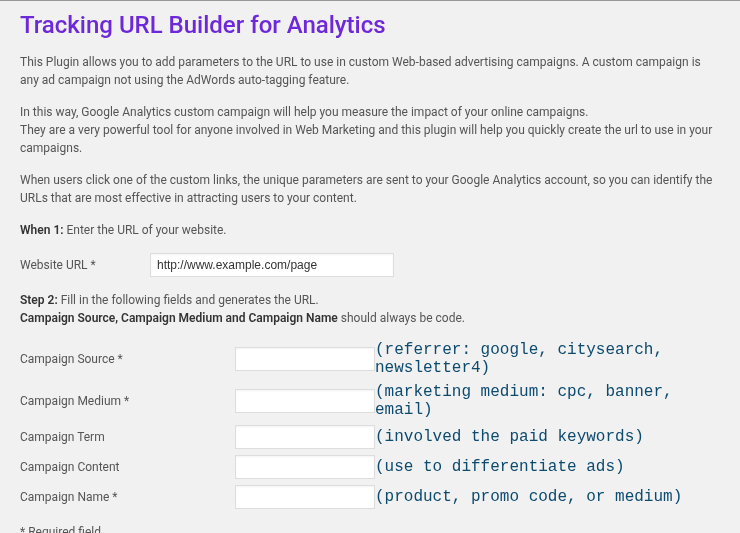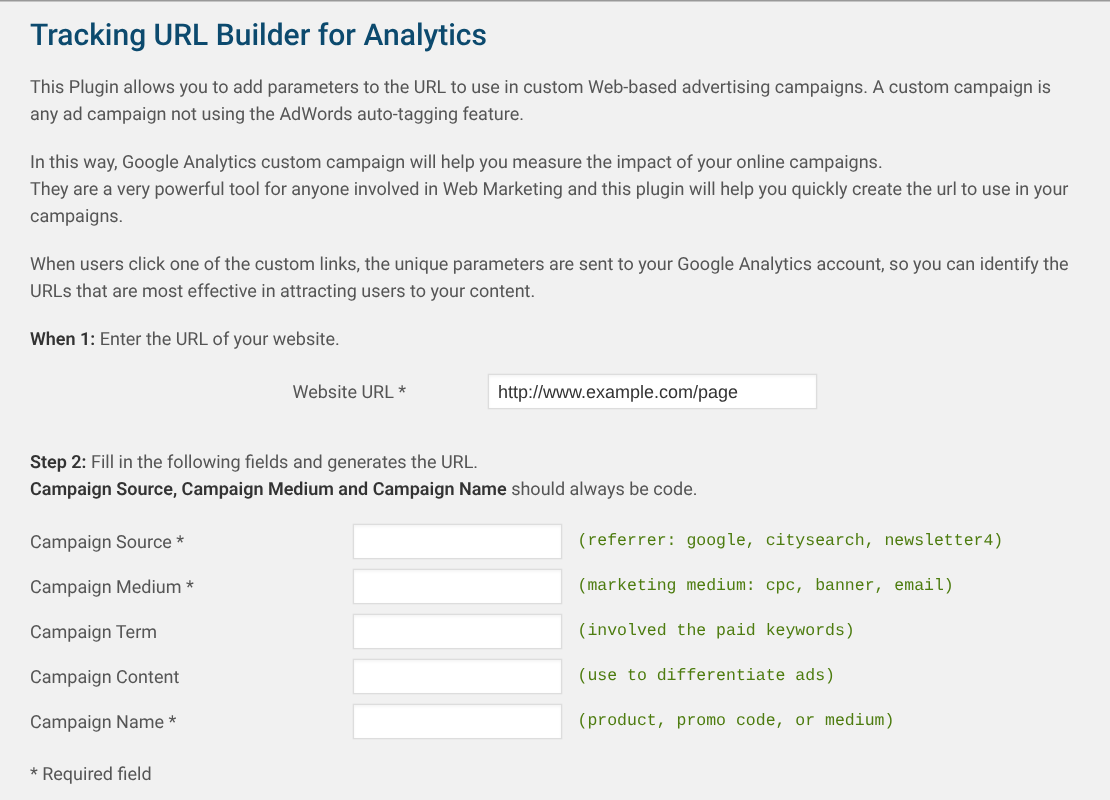--- a/index.html
+++ b/index.html
@@ -19,44 +19,43 @@
     }
     .wrap {
       padding: 0 20px 20px 20px;
     }
     hr.top-rule {
       border: none;
       border-top: 1px solid #999;
       margin: 0;
     }
     h1 {
-      font-size: 20px;
+      font-size: 24px;
       font-weight: 500;
-      color: #0c4a6e;
+      color: #6d28d9;
       margin: 10px 0 14px 0;
     }
     p {
       font-size: 12px;
       color: #555;
       line-height: 1.5;
       margin-bottom: 14px;
     }
     .step-label {
       font-weight: 600;
       color: #333;
     }
     .form-row {
       display: flex;
       align-items: center;
       margin-bottom: 6px;
     }
     .form-row.website-row {
       margin-top: 6px;
-      margin-bottom: 26px;
-      justify-content: center;
+      margin-bottom: 14px;
     }
     .form-row label {
       width: 130px;
       flex-shrink: 0;
       font-size: 12px;
       color: #555;
     }
     .campaign-row label {
       width: 215px;
       flex-shrink: 0;
@@ -66,30 +65,30 @@
     .form-row input[type="text"] {
       height: 24px;
       padding: 3px 6px;
       border: 1px solid #ddd;
       background: #fff;
       font-size: 12px;
       color: #333;
       box-shadow: inset 0 1px 2px rgba(0,0,0,0.05);
     }
     .website-row input[type="text"] {
-      width: 220px;
+      width: 244px;
     }
     .campaign-row input[type="text"] {
       width: 140px;
     }
     .hint {
       font-family: "Courier New", Courier, monospace;
-      font-size: 11px;
-      color: #4d7c0f;
-      margin-left: 10px;
+      font-size: 16px;
+      color: #0c4a6e;
+      margin-left: 0;
     }
     .step2-intro {
       margin-top: 4px;
       margin-bottom: 2px;
     }
     .step2-bold {
       font-weight: 600;
       color: #333;
     }
     .campaign-group {

